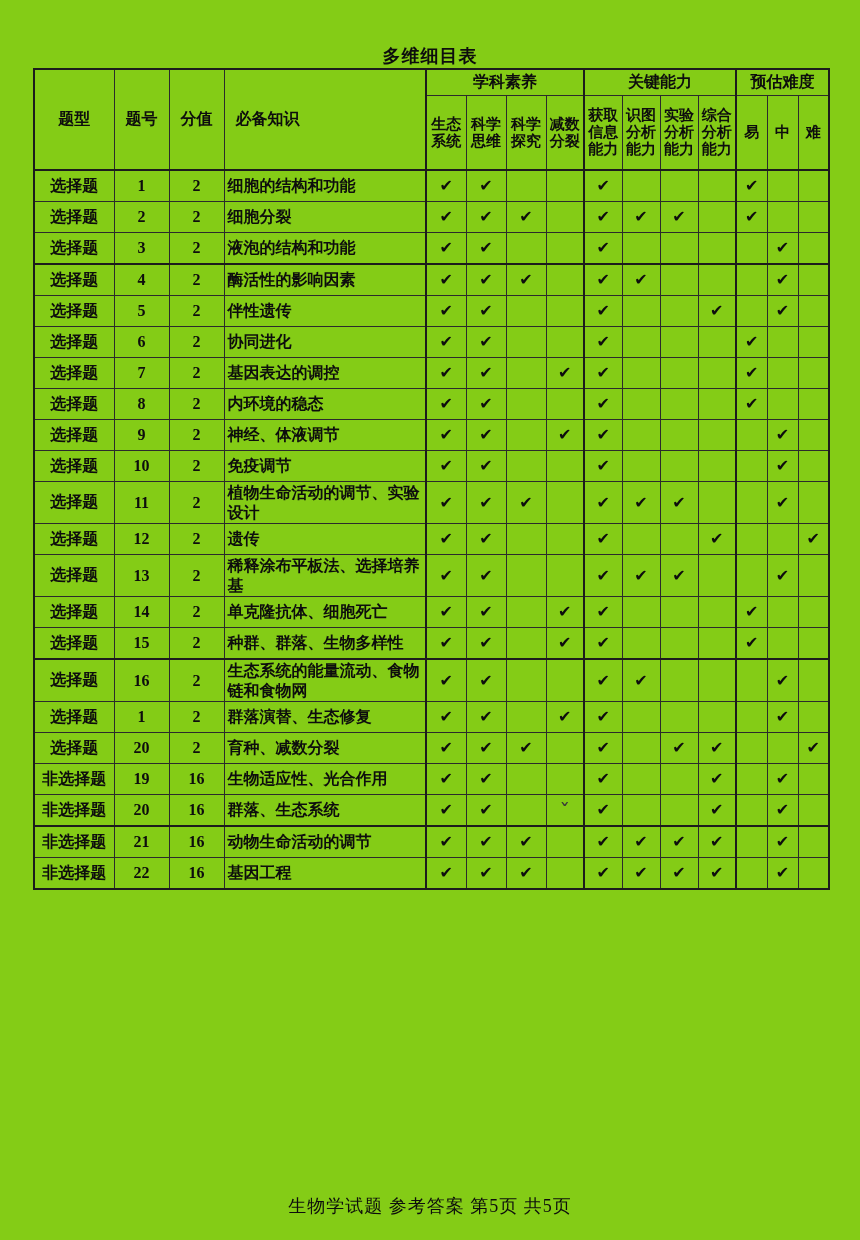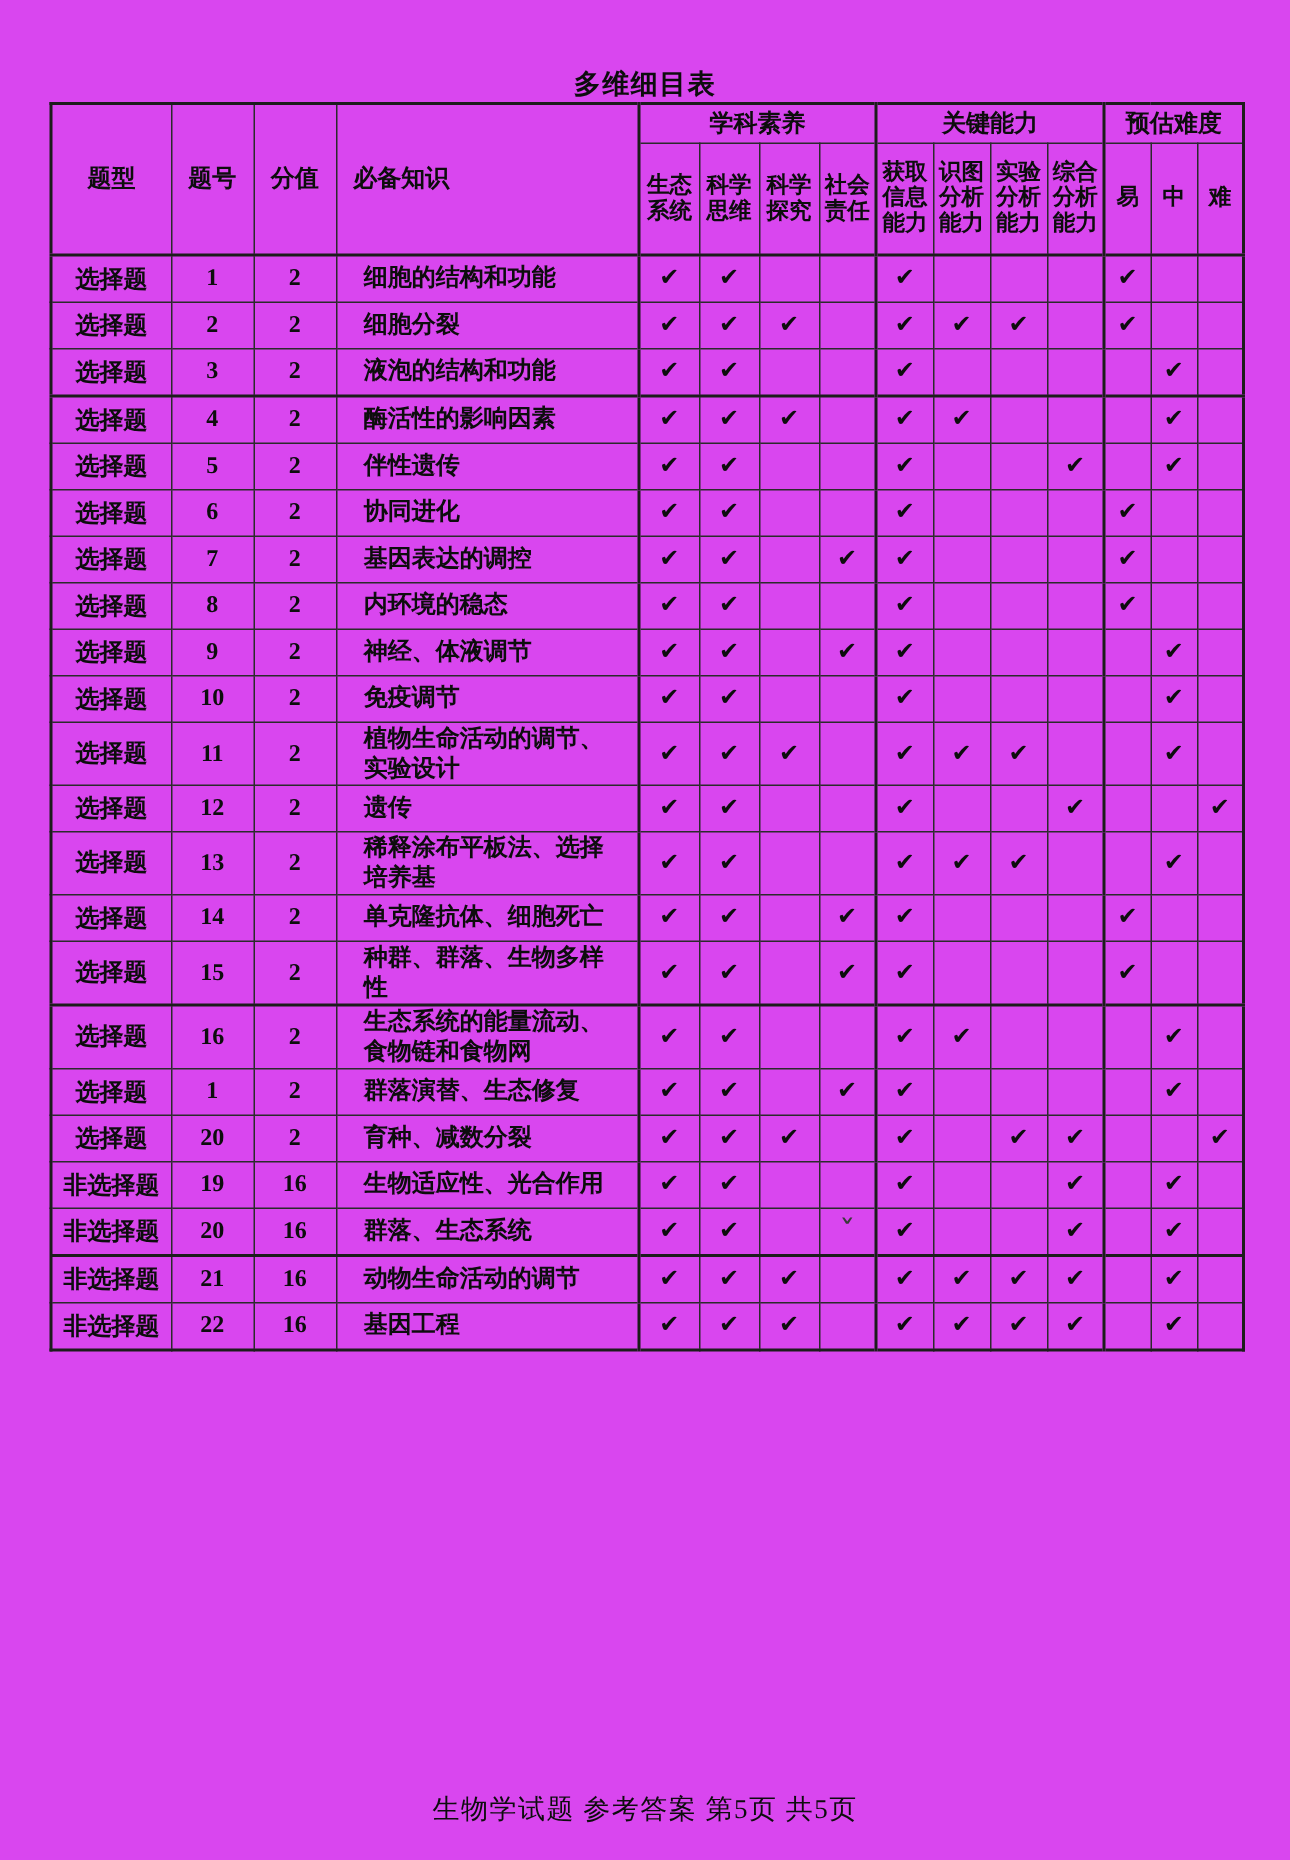--- a/index.html
+++ b/index.html
@@ -1,38 +1,38 @@
 <!DOCTYPE html>
 <html><head>
 <meta charset="utf-8">
 <style>
   html,body{margin:0;padding:0;background:#e8e8e8;}
   .page{
-    width:860px;height:1240px;background:#d946ef;position:relative;
+    width:860px;height:1240px;background:#84cc16;position:relative;
     font-family:"Liberation Serif","DejaVu Serif",serif;color:#0d0d0d;
     margin:0 auto;overflow:hidden;
   }
   .doc-title{
     position:absolute;top:44px;left:0;width:860px;text-align:center;
     font-size:18px;font-weight:bold;letter-spacing:1px;
   }
   table.spec{
     position:absolute;top:68px;left:33px;width:795px;
     border-collapse:collapse;table-layout:fixed;
     border:2px solid #1c1c1c;font-weight:bold;
   }
   .spec th,.spec td{
     border:1px solid #2b2b2b;padding:0;overflow:hidden;
   }
   .spec thead th{font-size:16px;font-weight:bold;text-align:center;vertical-align:middle;}
   .spec .group-row th{height:25px;margin-top:28px;}
   .spec .sub-row th{height:71px;line-height:1.12;padding:1px 0;font-size:15px;}
   .spec thead{border-bottom:2px solid #1c1c1c;}
   .spec td{height:28px;font-size:16px;text-align:center;vertical-align:middle;}
-  .spec td.knowledge{text-align:left;padding:1px 18px;line-height:1.22;}
+  .spec td.knowledge{text-align:left;padding:1px 3px;line-height:1.22;}
   .gb{border-left:2px solid #1c1c1c !important;}
   .spec tbody tr:nth-child(3),
   .spec tbody tr:nth-child(15),
   .spec tbody tr:nth-child(20){border-bottom:2px solid #1c1c1c;}
   .check{
     font-family:"DejaVu Sans","Liberation Sans",sans-serif;
     font-size:16px;font-weight:bold;line-height:1;
   }
   .light-check{
     font-family:"DejaVu Sans","Liberation Sans",sans-serif;
@@ -76,21 +76,21 @@
         <th rowspan="2">分值</th>
         <th rowspan="2" style="text-align:left;padding-left:11px;">必备知识</th>
         <th colspan="4" class="gb">学科素养</th>
         <th colspan="4" class="gb">关键能力</th>
         <th colspan="3" class="gb">预估难度</th>
       </tr>
       <tr class="sub-row">
         <th class="gb">生态系统</th>
         <th>科学思维</th>
         <th>科学探究</th>
-        <th>社会责任</th>
+        <th>减数分裂</th>
         <th class="gb">获取信息能力</th>
         <th>识图分析能力</th>
         <th>实验分析能力</th>
         <th>综合分析能力</th>
         <th class="gb">易</th>
         <th>中</th>
         <th>难</th>
       </tr>
     </thead>
     <tbody id="rows">

